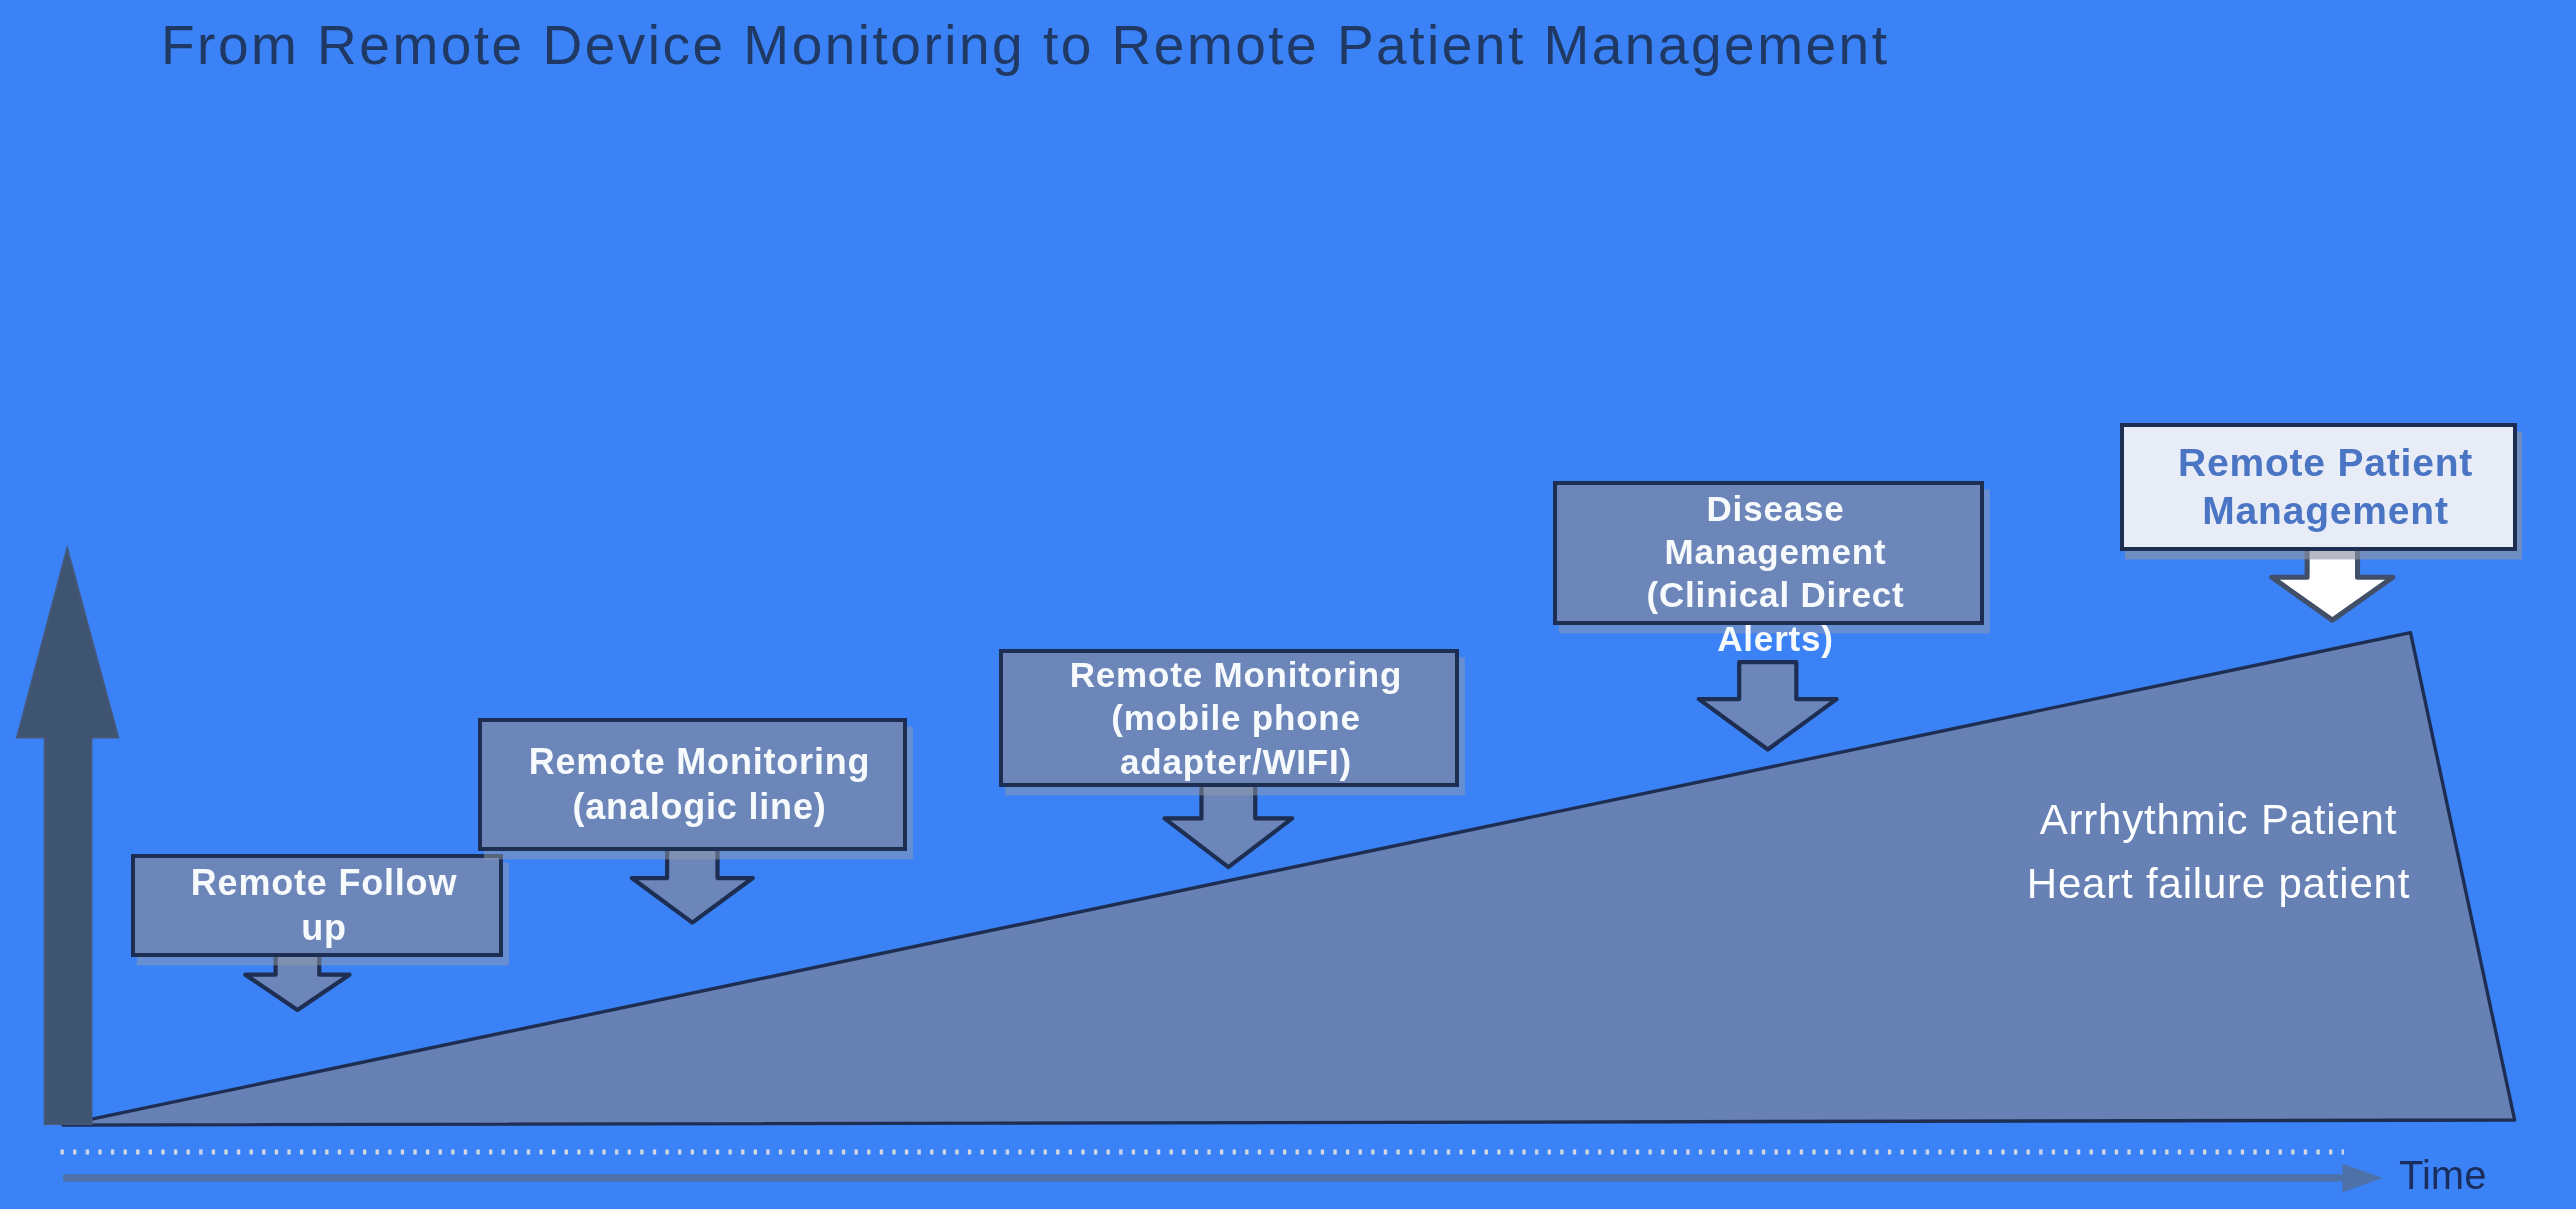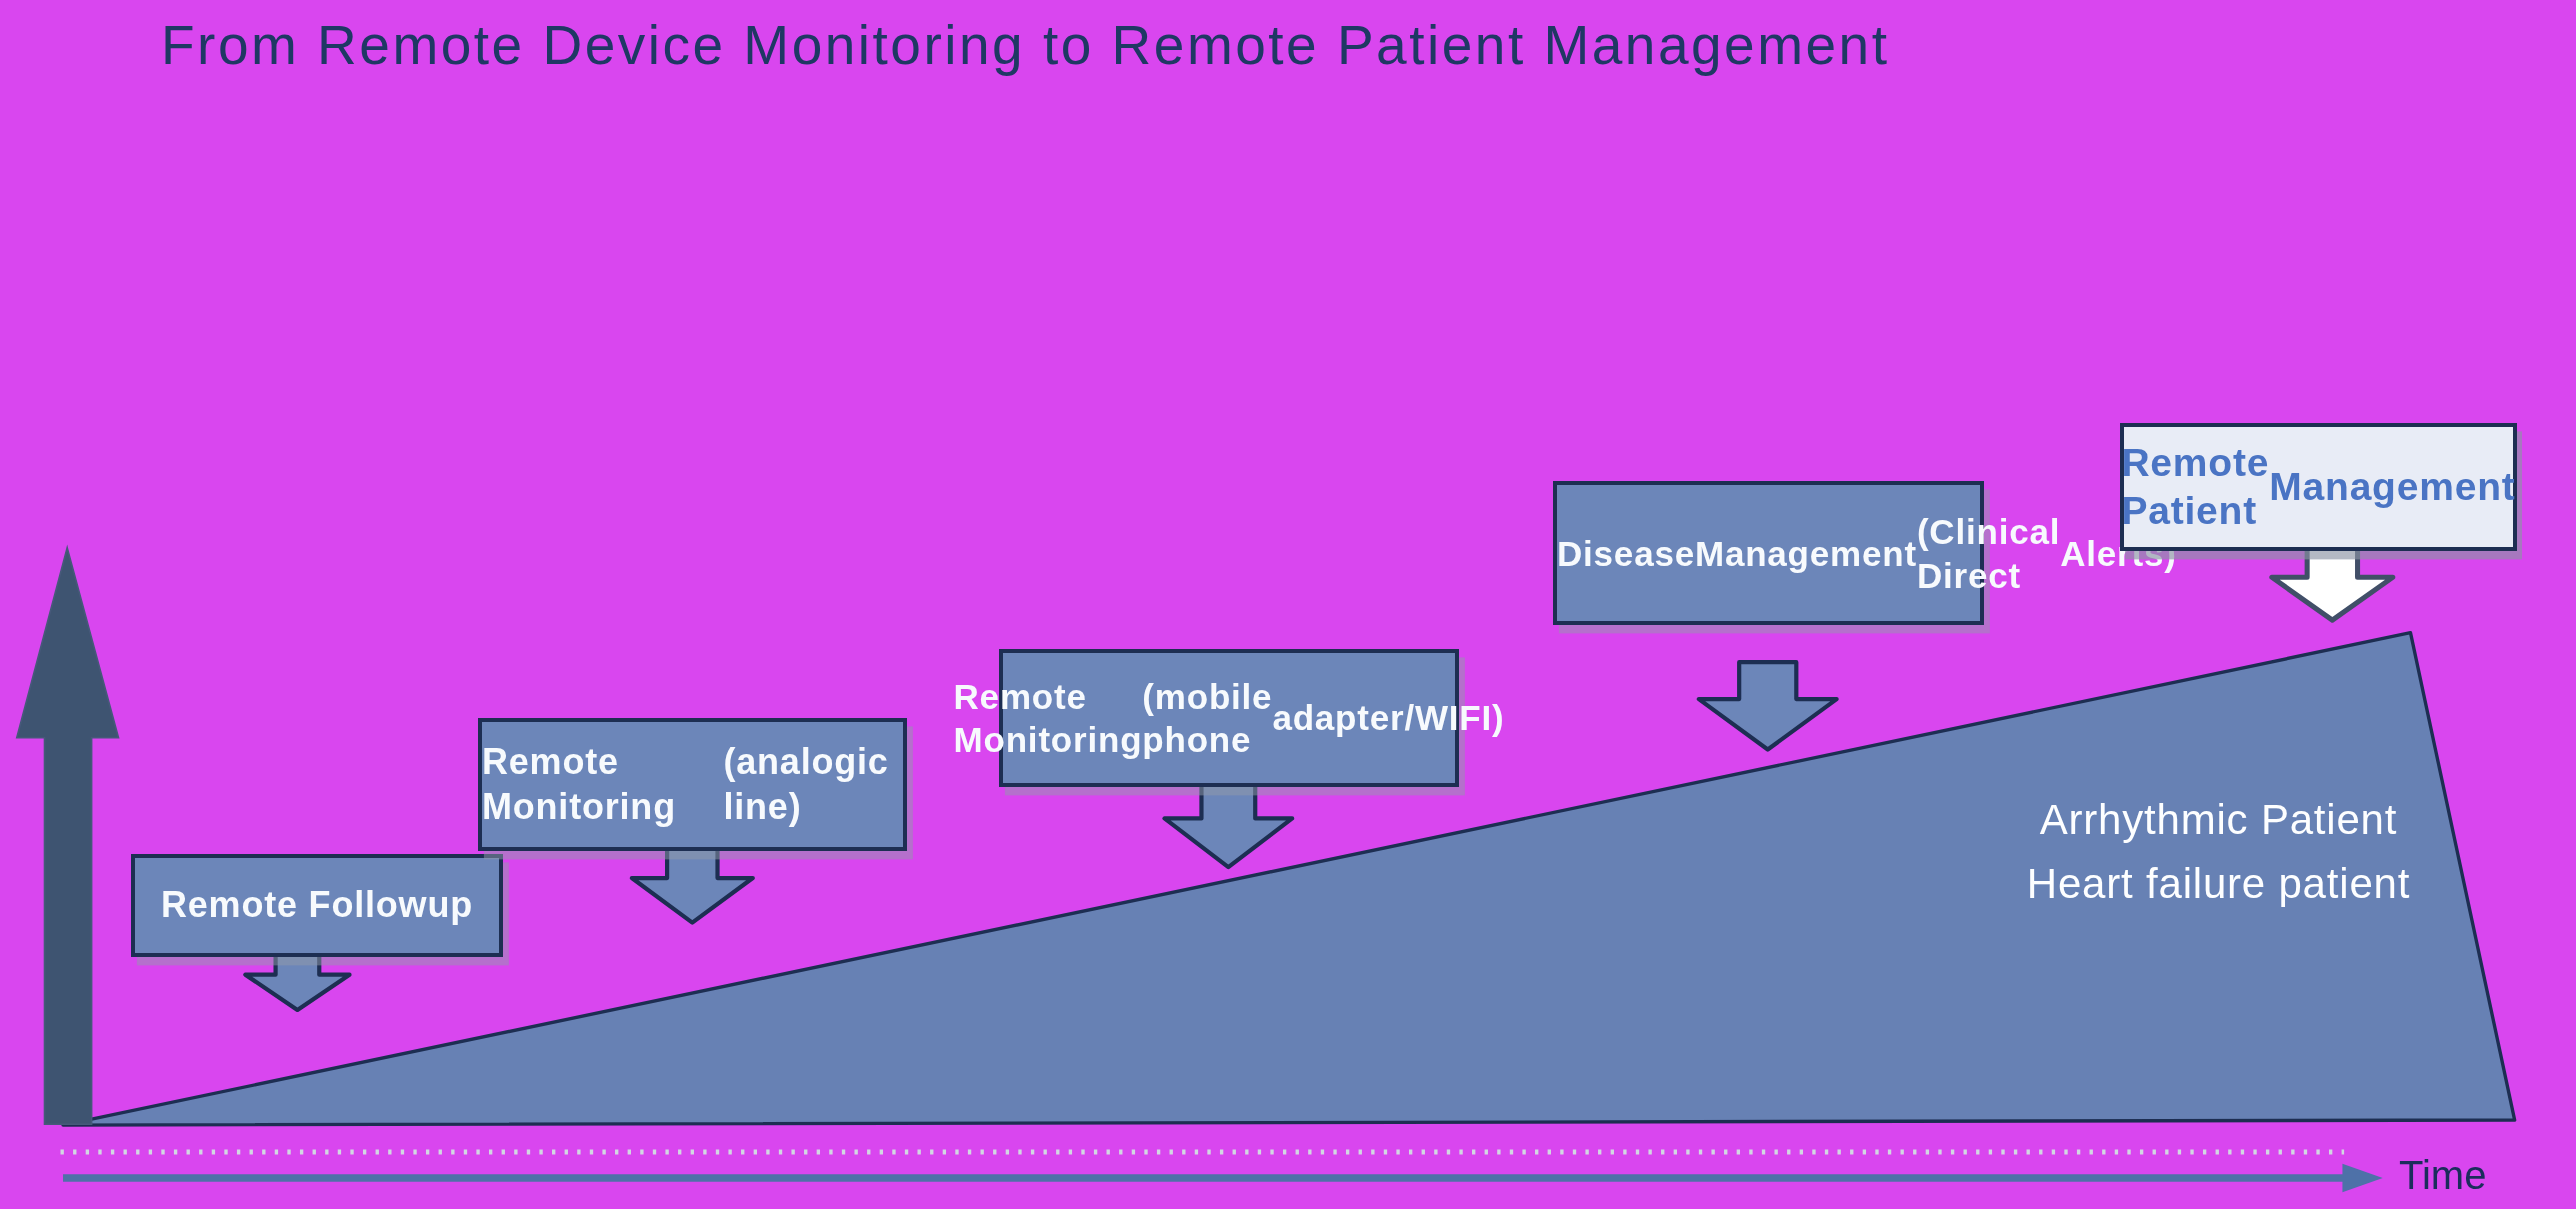--- a/index.html
+++ b/index.html
@@ -4,21 +4,21 @@
 <style>
   html, body {
     margin: 0;
     padding: 0;
     background: #ffffff;
   }
   #stage {
     position: relative;
     width: 2576px;
     height: 1210px;
-    background: #d946ef;
+    background: #3b82f6;
     overflow: hidden;
     font-family: "Liberation Sans", sans-serif;
   }
   #shapes-svg {
     position: absolute;
     left: 0; top: 0;
     width: 2576px;
     height: 1210px;
     z-index: 1;
   }
@@ -34,30 +34,31 @@
     z-index: 3;
     white-space: nowrap;
   }
   .stage-box {
     position: absolute;
     box-sizing: border-box;
     background: #6c86b9;
     border: 4.2px solid #1d2e52;
     color: #f7fafd;
     display: flex;
-    flex-direction: row;
+    flex-direction: column;
     align-items: center;
     justify-content: center;
-    text-align: left;
+    text-align: center;
     font-size: 36px;
     font-weight: 700;
     line-height: 1.24;
     letter-spacing: 0.8px;
     z-index: 2;
     box-shadow: 5.9px 8.4px 0 rgba(145, 153, 170, 0.5);
+    padding-left: 14px;
   }
   .stage-box span { display: block; }
   #box-remote-follow-up   { left: 131px; top: 854px; width: 372px; height: 103px; }
   #box-rm-analogic        { left: 478px; top: 718px;  width: 429px; height: 133px; }
   #box-rm-mobile          { left: 999px; top: 649px; width: 460px; height: 138px; font-size: 35px; }
   #box-disease-mgmt       { left: 1553px; top: 481px; width: 431px; height: 144px; font-size: 35px; justify-content: flex-start; padding-top: 1.7px; }
   #box-rpm {
     left: 2120px; top: 423px; width: 397px; height: 128px;
     background: #e8ecf6;
     color: #4a74c4;

